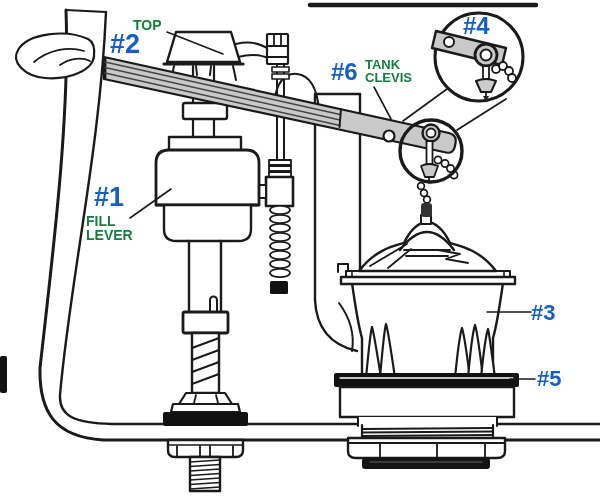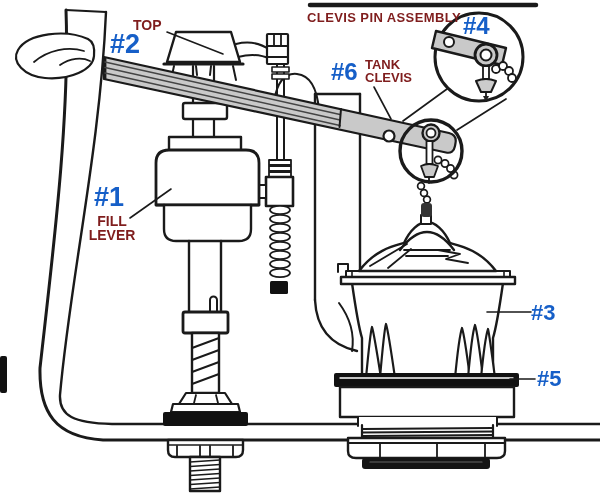--- a/index.html
+++ b/index.html
@@ -1,28 +1,28 @@
 <!DOCTYPE html>
 <html style="--label-blue: #165fc8;"><head>
 <meta charset="utf-8">
 <style>
   html,body{margin:0;padding:0;background:#ffffff;width:600px;height:500px;overflow:hidden;}
   #stage{position:relative;width:600px;height:500px;background:#fff;
          font-family:"Liberation Sans", sans-serif;}
   svg{position:absolute;left:0;top:0;}
   .lbl{position:absolute;white-space:nowrap;}
   .blue{color:var(--label-blue,#165fc8);font-weight:bold;}
-  .blk{color:#7f1d1d;font-weight:bold;}
+  .blk{color:#15803d;font-weight:bold;}
   .ref-big{font-size:27px;line-height:27px;}
   .ref-med{font-size:24px;line-height:24px;}
   .ref-sm{font-size:22px;line-height:22px;}
   .cap13{font-size:13px;line-height:13.5px;letter-spacing:.4px;}
   .cap14{font-size:14px;line-height:14px;}
   .cap12{font-size:13px;line-height:13px;}
-  .center{text-align:center;}
+  .center{text-align:left;}
 </style>
 </head>
 <body>
 
 <div id="stage">
 
 <svg width="600" height="500" viewBox="0 0 600 500">
   <g stroke="#1a1a1a" fill="none" stroke-linecap="round" stroke-linejoin="round">
 
     <g>
@@ -211,21 +211,20 @@
       <path d="M374,87 L391,119"></path>
       <path d="M487,312 L531,312"></path>
       <path d="M510,379 L535,379"></path>
     </g>
   </g>
 </svg>
 
 <div class="lbl blk cap14" style="left:133px;top:18px;"><span>TOP</span></div>
 <div class="lbl blue ref-big" style="left:110px;top:31px;"><span>#2</span></div>
 
-<div class="lbl blk cap13" style="left:307px;top:11px;"><span>CLEVIS PIN ASSEMBLY</span></div>
 <div class="lbl blue ref-med" style="left:463px;top:14px;"><span>#4</span></div>
 
 <div class="lbl blue ref-med" style="left:331px;top:60px;"><span>#6</span></div>
 <div class="lbl blk cap12" style="left:365px;top:58px;">
   <div>TANK</div>
   <div>CLEVIS</div>
 </div>
 
 <div class="lbl blue ref-big" style="left:94px;top:184px;"><span>#1</span></div>
 <div class="lbl blk cap14 center" style="left:86px;top:214px;width:52px;">

